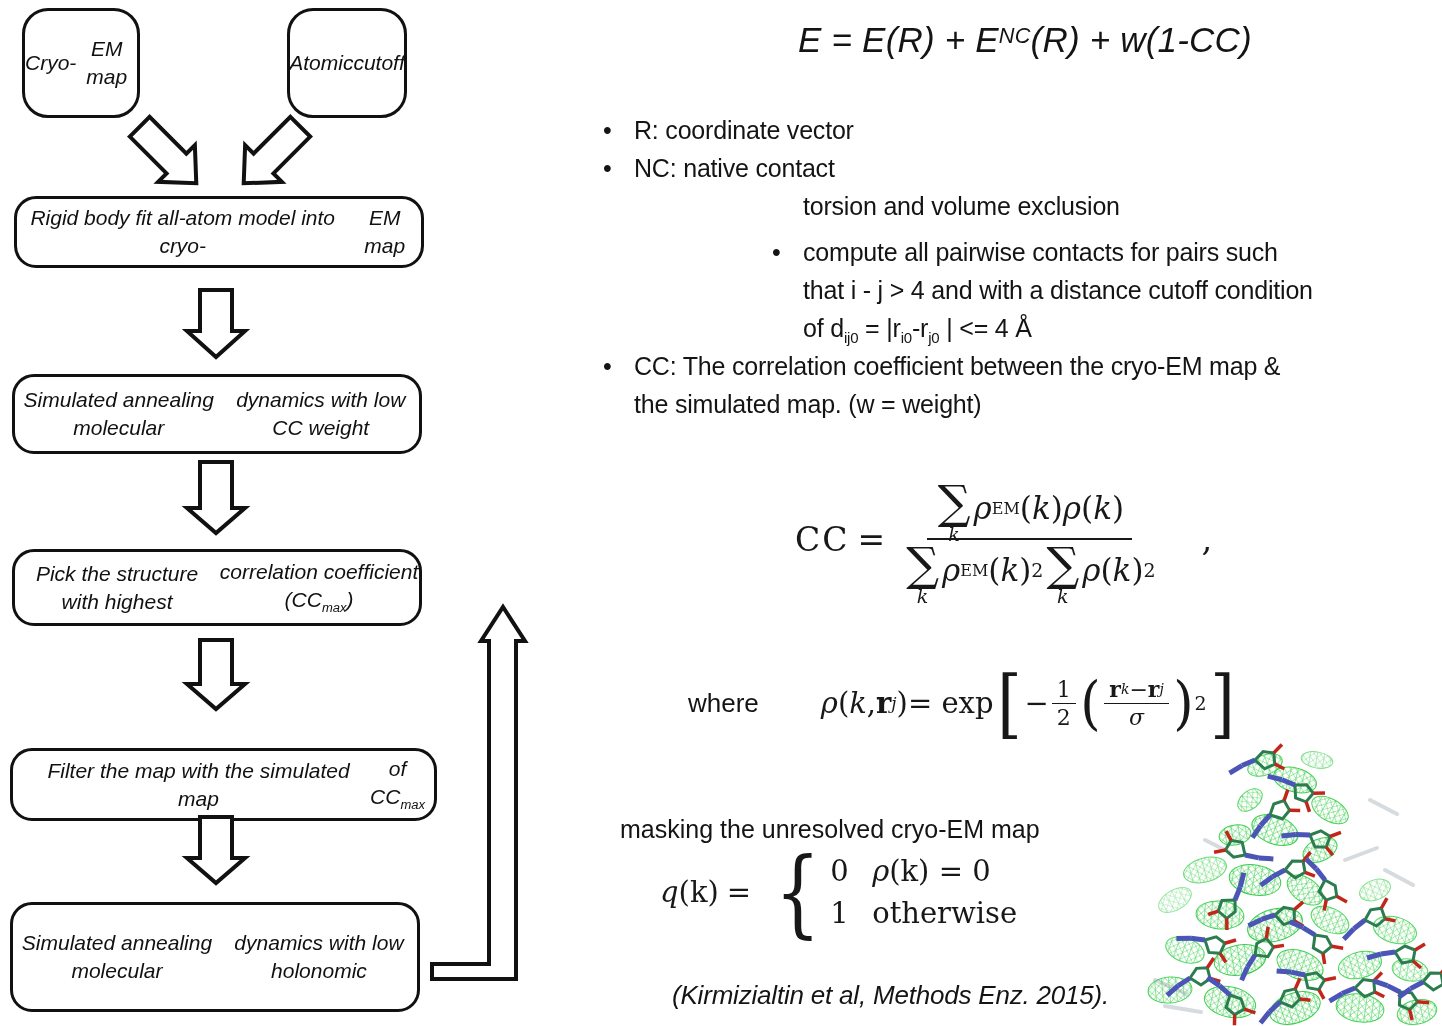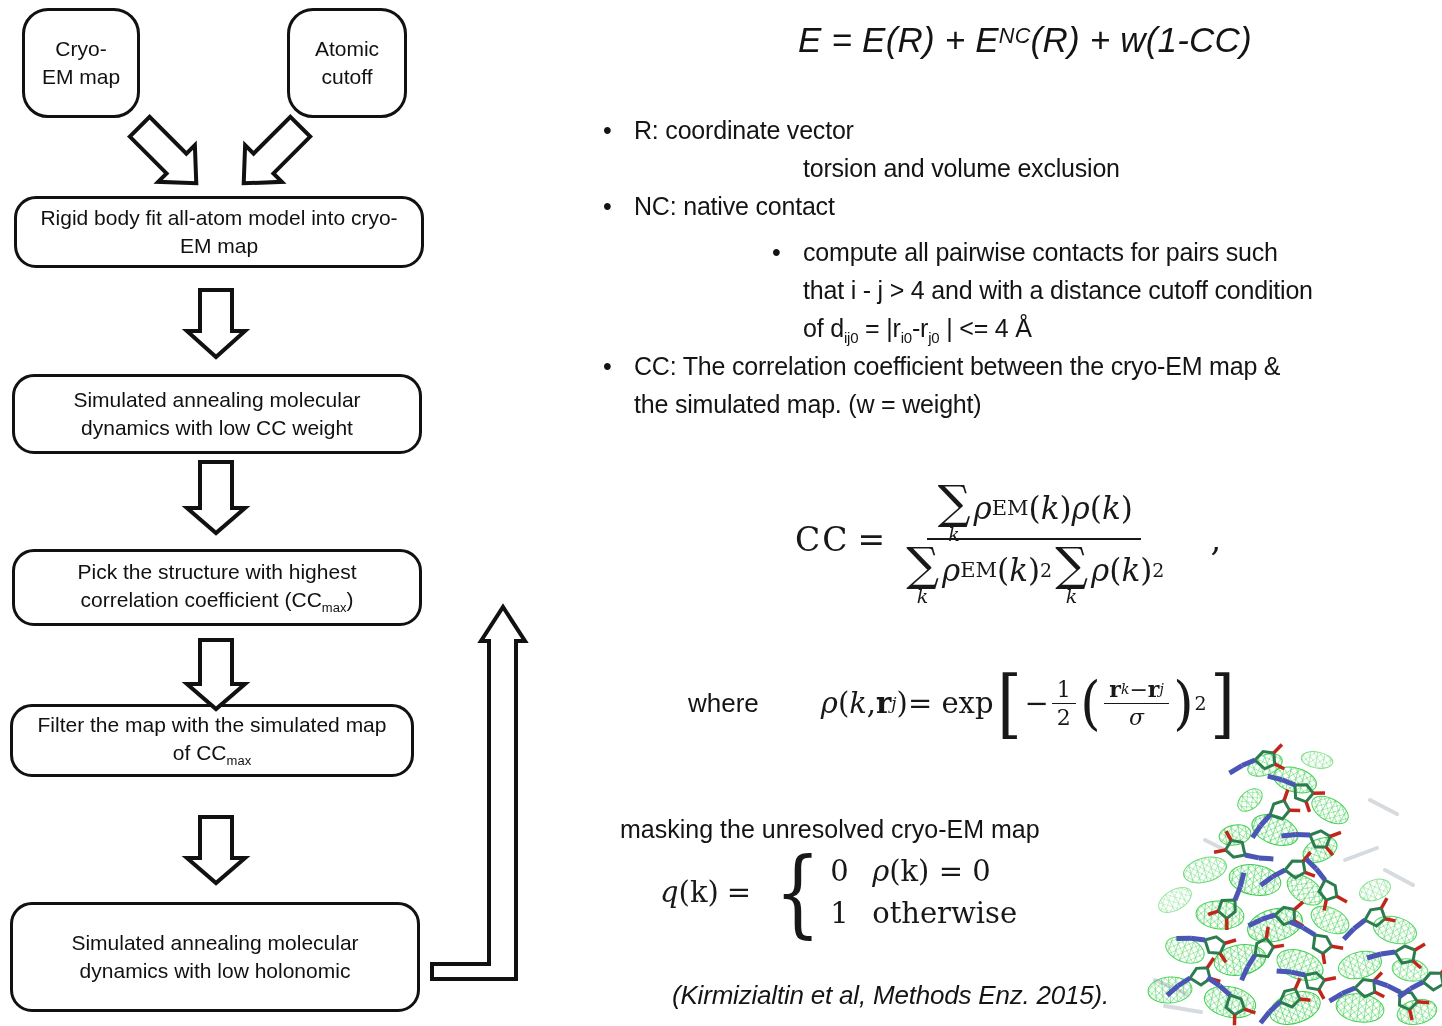--- a/index.html
+++ b/index.html
@@ -5,22 +5,22 @@
   html,body{margin:0;padding:0;}
   body{
     width:1442px;height:1026px;position:relative;background:#ffffff;
     font-family:"Liberation Sans",sans-serif;color:#141414;overflow:hidden;
   }
   .abs{position:absolute;}
 
   
   .fbox{
     position:absolute;border:3.5px solid #111;border-radius:22px;background:#fff;
-    display:flex;flex-direction:column;justify-content:center;align-items:center;
-    text-align:center;font-size:21px;line-height:1.32;color:#111;
+    display:flex;flex-direction:row;justify-content:center;align-items:center;
+    text-align:center;font-size:21px;line-height:1.32;color:#111;font-style:italic;
   }
   .fbox.small{border-radius:26px;}
   .fbox sub{font-size:0.62em;}
   #arrows{position:absolute;left:0;top:0;pointer-events:none;}
   #arrows polygon{fill:#fff;stroke:#111;stroke-width:4;stroke-linejoin:miter;}
 
   
   .title-eq{
     position:absolute;left:700px;top:20px;width:650px;text-align:center;
     font-size:35px;color:#141414;letter-spacing:0.2px;font-style:italic;
@@ -40,21 +40,21 @@
   .it{font-style:italic;}
   .bd{font-weight:bold;}
   .cc-eq{position:absolute;left:795px;top:478px;display:flex;align-items:center;font-size:31px;}
   .cc-lhs{font-size:33px;letter-spacing:2px;margin-right:8px;}
   .frac{display:inline-flex;flex-direction:column;align-items:center;vertical-align:middle;}
   .frac .num,.frac .den{display:flex;align-items:center;justify-content:center;padding:2px 8px;}
   .frac .num{border-bottom:2.2px solid #181818;}
   .bigop{display:inline-flex;flex-direction:column;align-items:center;margin:0 3px;}
   .bigop .sumg{font-size:46px;line-height:44px;}
   .bigop .lim{font-size:19px;line-height:16px;font-style:italic;margin-top:2px;margin-bottom:-6px;}
-  .rsup{font-size:21px;vertical-align:11px;font-style:normal;}
+  .rsup{font-size:16px;vertical-align:11px;font-style:normal;}
   .cc-comma{font-size:34px;margin-left:38px;}
   sup.sq{font-size:19px;vertical-align:13px;}
 
   .where-row{position:absolute;left:688px;top:655px;height:96px;display:flex;align-items:center;}
   .where-lbl{font-family:"Liberation Sans",sans-serif;font-size:26px;margin-right:62px;}
   .rho-eq{display:flex;align-items:center;font-size:27px;}
   .rho-eq .sfrac{font-size:22px;}
   .sfrac{display:inline-flex;flex-direction:column;align-items:center;margin:0 3px;}
   .sfrac .num,.sfrac .den{padding:1px 5px;display:flex;align-items:center;}
   .sfrac .num{border-bottom:1.8px solid #181818;}
@@ -86,21 +86,21 @@
   <span>EM map</span>
 </div>
 <div class="fbox" style="left:12px;top:374px;width:404px;height:74px;">
   <span>Simulated annealing molecular</span>
   <span>dynamics with low CC weight</span>
 </div>
 <div class="fbox" style="left:12px;top:549px;width:404px;height:71px;">
   <span>Pick the structure with highest</span>
   <span><span>correlation coefficient (CC</span><sub>max</sub><span>)</span></span>
 </div>
-<div class="fbox" style="left:10px;top:704px;width:398px;height:67px;">
+<div class="fbox" style="left:10px;top:748px;width:398px;height:67px;padding-left:23px;">
   <span>Filter the map with the simulated map</span>
   <span><span>of CC</span><sub>max</sub></span>
 </div>
 <div class="fbox" style="left:10px;top:902px;width:404px;height:104px;">
   <span>Simulated annealing molecular</span>
   <span>dynamics with low holonomic</span>
 </div>
 
 <svg id="arrows" width="1442" height="1026" viewBox="0 0 1442 1026">
 
@@ -114,22 +114,22 @@
 
   <polygon points="432,964 489,964 489,641 481,641 503,607 525,641 516,641 516,979 432,979"></polygon>
 </svg>
 
 <div class="title-eq">
   <span>E = E(R) + E</span><sup>NC</sup><span>(R) + w(1-CC)</span>
 </div>
 
 <div class="bullets">
   <div class="ln"><span class="blt1">•</span><span>R: coordinate vector</span></div>
+  <div class="ln"><span class="blt1">•</span><span>NC: native contact</span></div>
   <div class="ln cont2"><span>torsion and volume exclusion</span></div>
-  <div class="ln"><span class="blt1">•</span><span>NC: native contact</span></div>
   <div class="ln gap-top"><span class="blt2">•</span><span>compute all pairwise contacts for pairs such</span></div>
   <div class="ln cont2"><span>that i - j &gt; 4 and with a distance cutoff condition</span></div>
   <div class="ln cont2">
     <span>of d</span><sub>ij0</sub><span> = |r</span><sub>i0</sub><span>-r</span><sub>j0</sub><span> | &lt;= 4 Å</span>
   </div>
   <div class="ln"><span class="blt1">•</span><span>CC: The correlation coefficient between the cryo-EM map &amp;</span></div>
   <div class="ln cont1"><span>the simulated map. (w = weight)</span></div>
 </div>
 
 <div class="cc-eq math">

